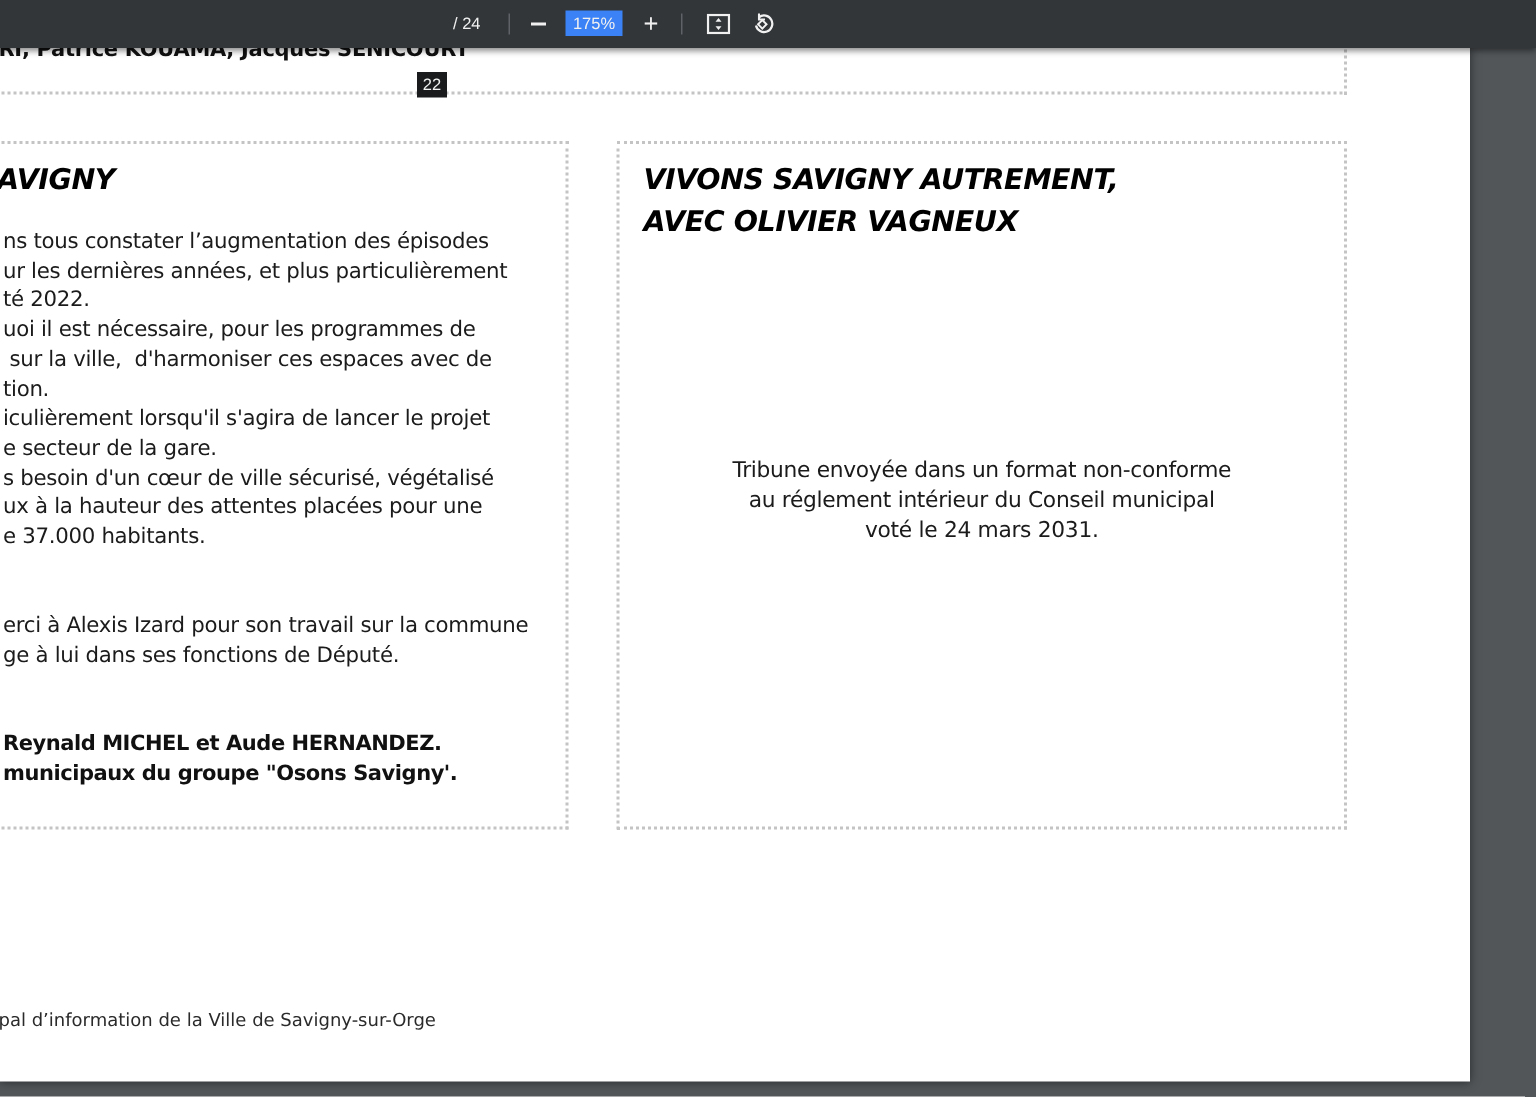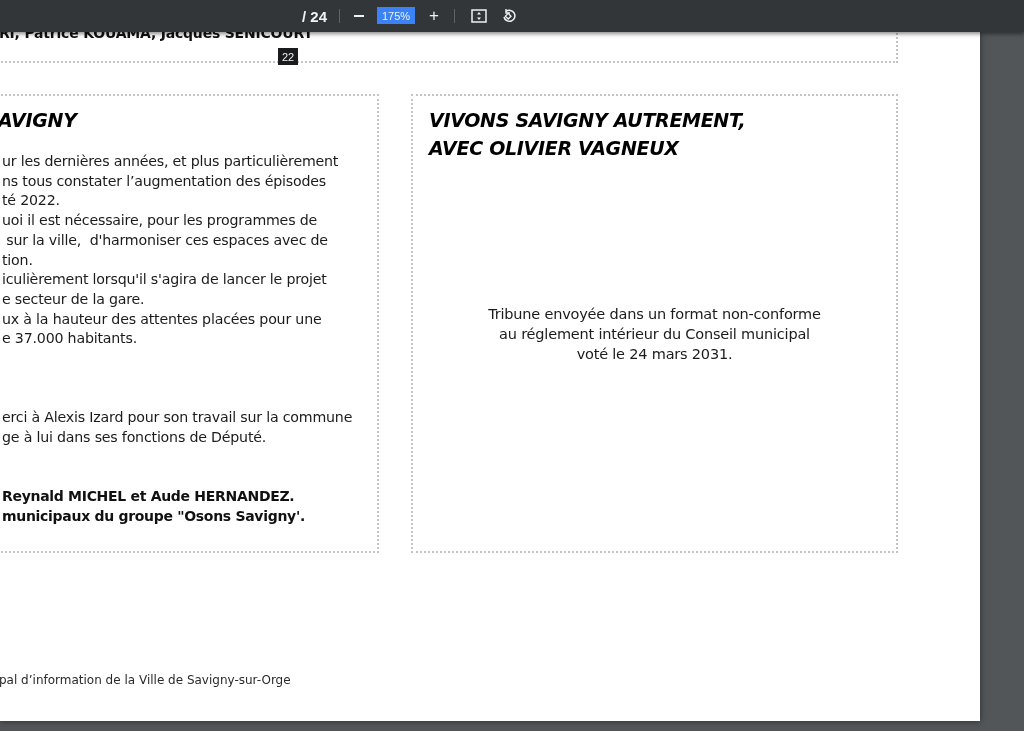--- a/index.html
+++ b/index.html
@@ -17,21 +17,21 @@
     color: #f1f1f1;
     font-family: "Liberation Sans", sans-serif;
     font-size: 11px;
   }
   .tb-item { position: absolute; top: 0; height: 32px; display: flex; align-items: center; }
   .page-input {
     position: absolute; left: 278px; top: 7px; width: 20px; height: 17px;
     background: #191b1c; color: #f1f1f1; font-size: 11px;
     display: flex; align-items: center; justify-content: center; margin-top: 41px;
   }
-  .page-total { left: 302px; font-size: 15px; font-weight: bold; }
+  .page-total { left: 302px; font-size: 11px; }
   .sep { position: absolute; top: 9px; width: 1px; height: 14px; background: #5f6368; }
   .zoom-out { left: 352px; width: 14px; justify-content: center; }
   .zoom-out span { display: block; width: 10px; height: 1.5px; background: #f1f1f1; }
   .zoom-input {
     position: absolute; left: 377px; top: 7px; width: 38px; height: 17px;
     background: #3b82f6; color: #f1f1f1; font-size: 11px;
     display: flex; align-items: center; justify-content: center;
   }
   .zoom-in { left: 427px; width: 14px; justify-content: center; font-size: 17px; }
   .fit-icon { left: 471px; width: 16px; }
@@ -115,28 +115,29 @@
   </div>
 </div>
 
 <div class="page">
   <div class="top-box"></div>
   <div class="top-line">RI, Patrice KOUAMA, Jacques SENICOURT</div>
 
   <div class="box box-left">
     <div class="box-title">AVIGNY</div>
     <div class="body-text para1">
+      <div>ns tous constater l’augmentation des épisodes</div>
       <div>ur les dernières années, et plus particulièrement</div>
-      <div>ns tous constater l’augmentation des épisodes</div>
       <div>té 2022.</div>
       <div>uoi il est nécessaire, pour les programmes de</div>
       <div style="white-space:pre"> sur la ville,  d'harmoniser ces espaces avec de</div>
       <div>tion.</div>
       <div>iculièrement lorsqu'il s'agira de lancer le projet</div>
       <div>e secteur de la gare.</div>
+      <div>s besoin d'un cœur de ville sécurisé, végétalisé</div>
       <div>ux à la hauteur des attentes placées pour une</div>
       <div>e 37.000 habitants.</div>
     </div>
     <div class="body-text para2">
       <div>erci à Alexis Izard pour son travail sur la commune</div>
       <div>ge à lui dans ses fonctions de Député.</div>
     </div>
     <div class="sign">
       <div>Reynald MICHEL et Aude HERNANDEZ.</div>
       <div>municipaux du groupe "Osons Savigny'.</div>

